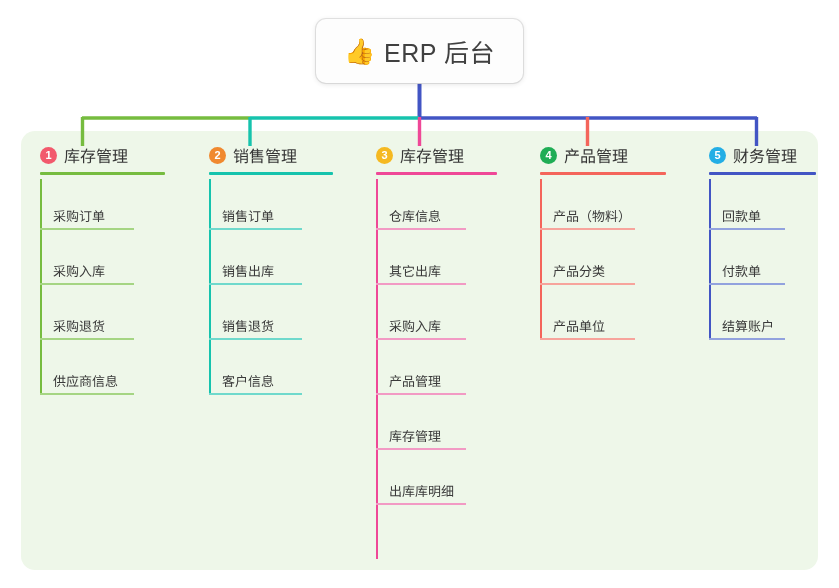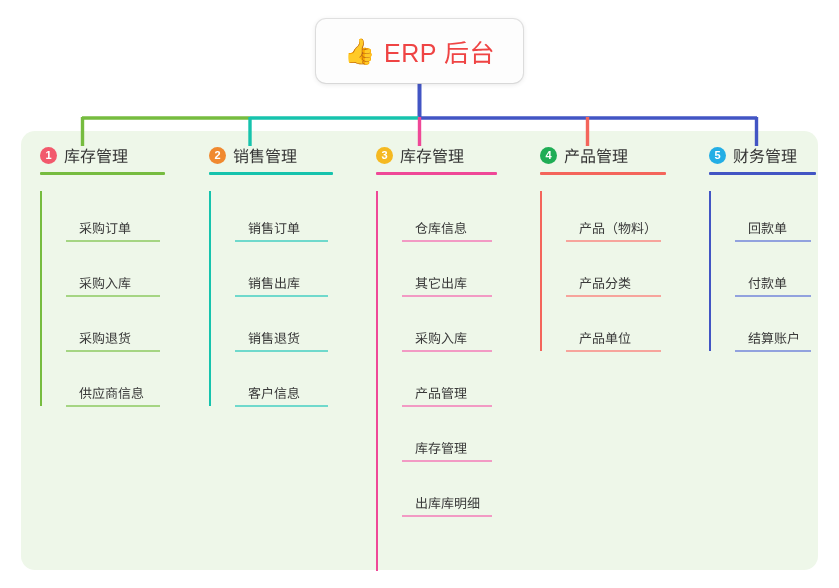--- a/index.html
+++ b/index.html
@@ -30,21 +30,21 @@
     width:207px;height:64px;
     background:#fdfdfd;
     border-radius:10px;
     box-shadow:0 1px 5px rgba(60,60,60,.16),0 0 0 1px rgba(230,230,230,.9);
     display:flex;align-items:center;justify-content:center;
     z-index:4;
   }
   .root-inner{display:flex;align-items:center;gap:9px;}
   .root-emoji{font-size:25px;line-height:1;display:block;}
   .root-label{
-    font-size:25px;color:#ef4444;letter-spacing:.5px;
+    font-size:25px;color:#404040;letter-spacing:.5px;
     white-space:nowrap;
   }
 
   
   #wires{position:absolute;left:0;top:0;width:839px;height:588px;z-index:2;pointer-events:none;}
 
   
   .col{
     position:absolute;
     top:144px;
@@ -59,21 +59,21 @@
     width:17px;height:17px;border-radius:50%;
     color:#fff;font-size:11px;line-height:17px;
     text-align:center;font-weight:bold;
     flex:0 0 auto;
   }
   .head-label{font-size:16px;color:#353535;white-space:nowrap;}
   .head-rule{
     height:3px;margin-top:6px;border-radius:1px;
   }
 
-  .leaves{position:relative;margin-top:16px;padding-left:26px;}
+  .leaves{position:relative;margin-top:4px;}
   .leaf{
     position:relative;
     height:55px;
   }
   .leaf-txt{
     position:absolute;
     left:32px;bottom:9px;
     font-size:13px;color:#3a3a3a;
     white-space:nowrap;
   }

